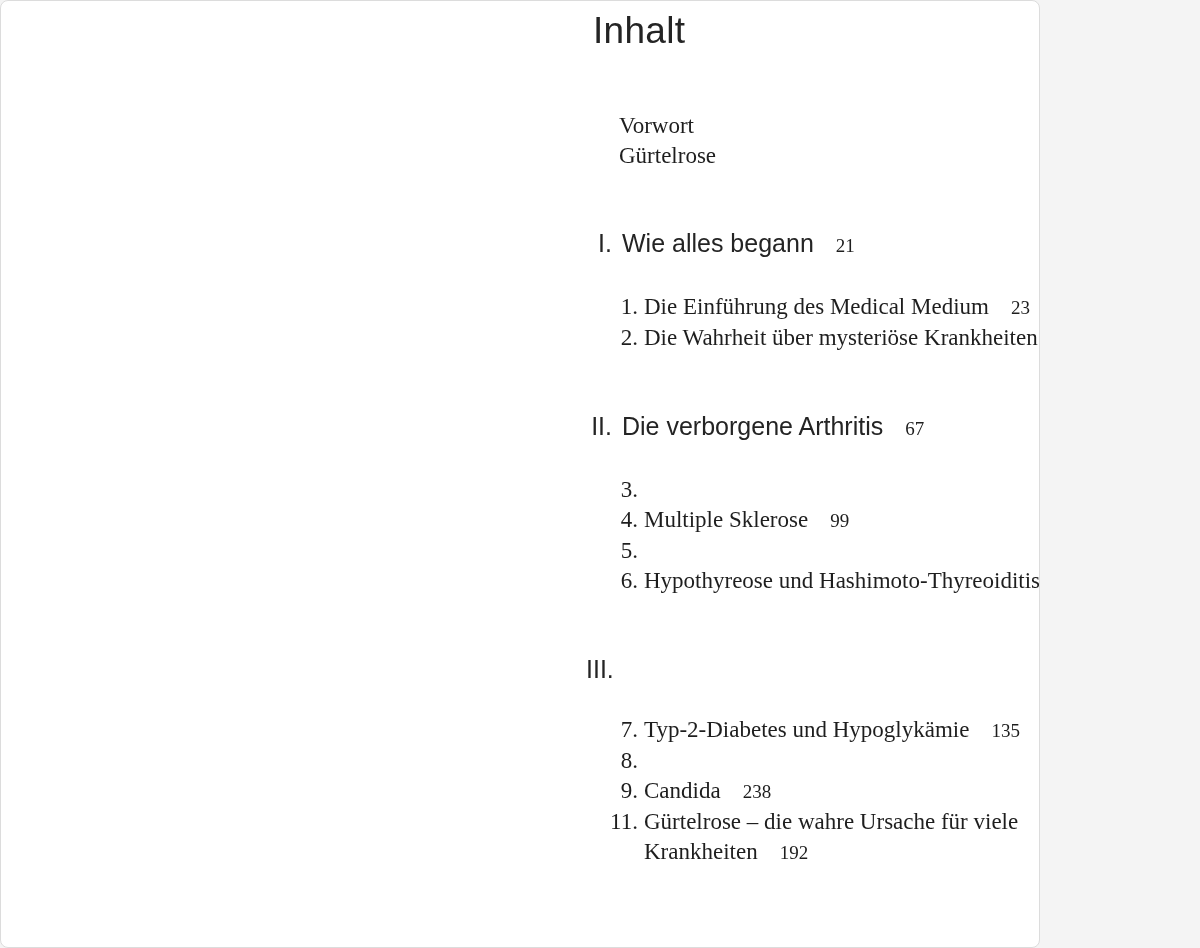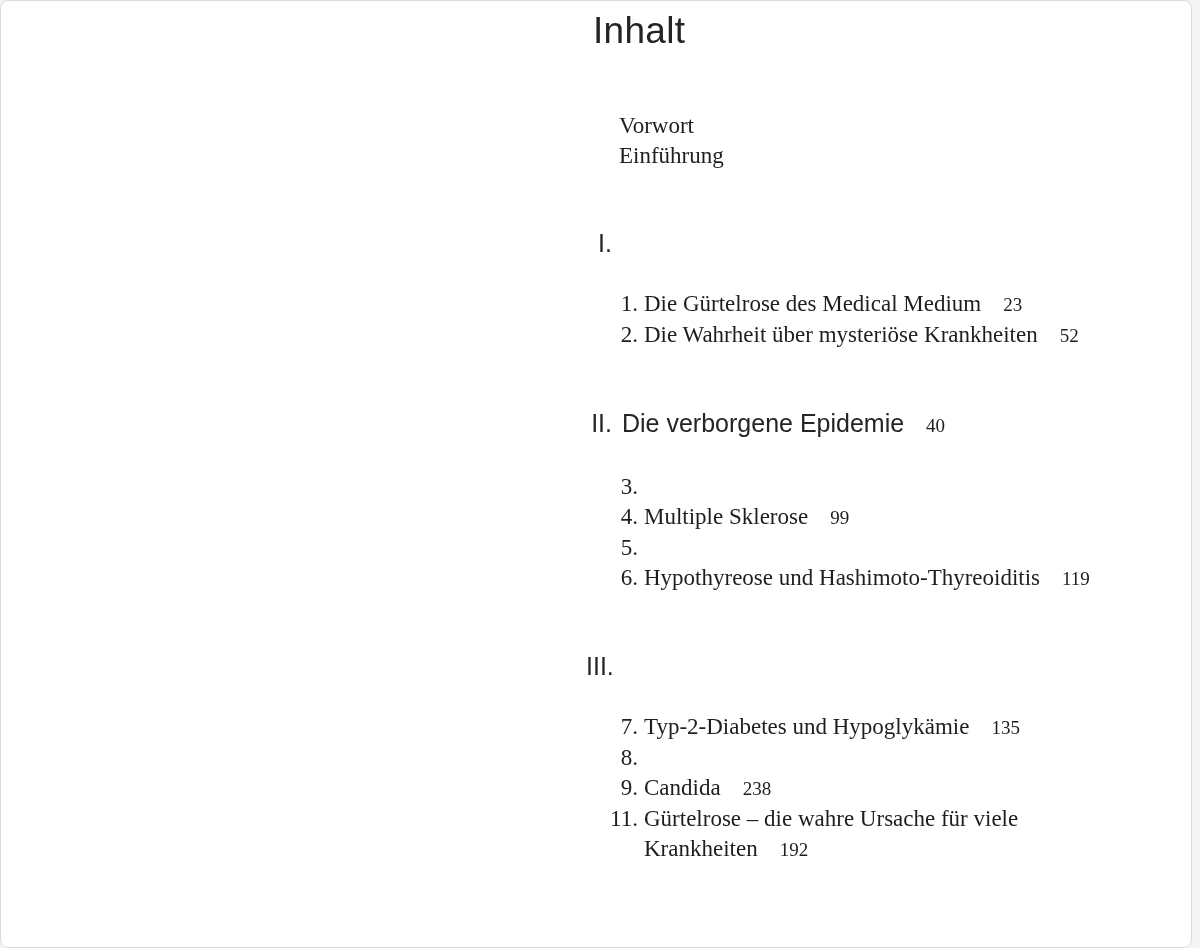--- a/index.html
+++ b/index.html
@@ -2,21 +2,21 @@
 <html><head>
 <meta charset="utf-8">
 <style>
   html, body {
     margin: 0;
     padding: 0;
     background: #f4f4f4;
   }
   .sheet {
     position: relative;
-    width: 1192px;
+    width: 1040px;
     height: 948px;
     box-sizing: border-box;
     background: #ffffff;
     border: 1px solid #dcdcdc;
     border-radius: 8px;
     overflow: hidden;
   }
   .toc {
     position: absolute;
     left: 585px;
@@ -93,44 +93,45 @@
 <div class="sheet">
   <div class="toc">
 
     <h1 class="title">Inhalt</h1>
 
     <div class="front">
       <div class="front-item">
           <span>Vorwort</span>
         </div>
       <div class="front-item">
-          <span>Einführung</span>
+          <span>Gürtelrose</span>
         </div>
     </div>
 
     <section class="sec">
       <div class="sec-head">
         <span class="numeral">I.</span>
+        <span class="sec-text"><span>Wie alles begann</span><span class="pagenum">21</span></span>
       </div>
       <div class="entries">
         <div class="entry">
           <span class="num">1.</span>
-          <span class="entry-text"><span>Die Gürtelrose des Medical Medium</span><span class="pagenum">23</span></span>
+          <span class="entry-text"><span>Die Einführung des Medical Medium</span><span class="pagenum">23</span></span>
         </div>
         <div class="entry">
           <span class="num">2.</span>
           <span class="entry-text"><span>Die Wahrheit über mysteriöse Krankheiten</span><span class="pagenum">52</span></span>
         </div>
       </div>
     </section>
 
     <section class="sec">
       <div class="sec-head">
         <span class="numeral">II.</span>
-        <span class="sec-text"><span>Die verborgene Epidemie</span><span class="pagenum">40</span></span>
+        <span class="sec-text"><span>Die verborgene Arthritis</span><span class="pagenum">67</span></span>
       </div>
       <div class="entries">
         <div class="entry">
           <span class="num">3.</span>
         </div>
         <div class="entry">
           <span class="num">4.</span>
           <span class="entry-text"><span>Multiple Sklerose</span><span class="pagenum">99</span></span>
         </div>
         <div class="entry">

